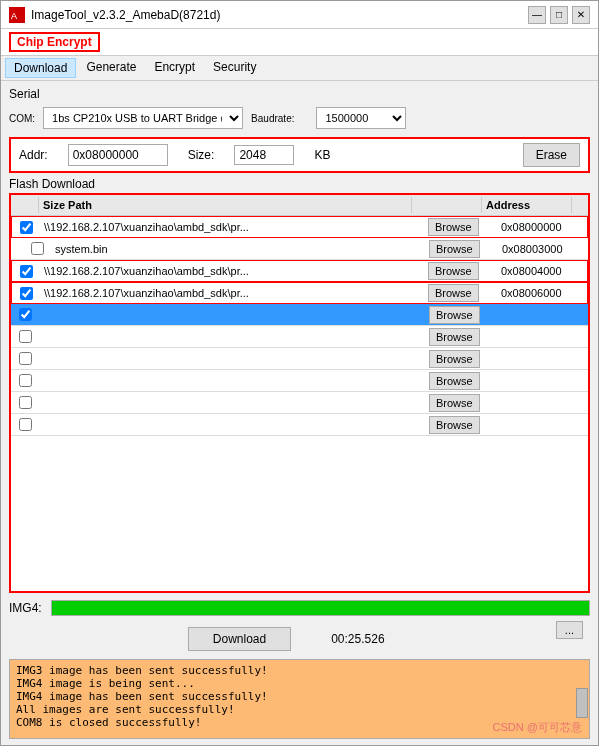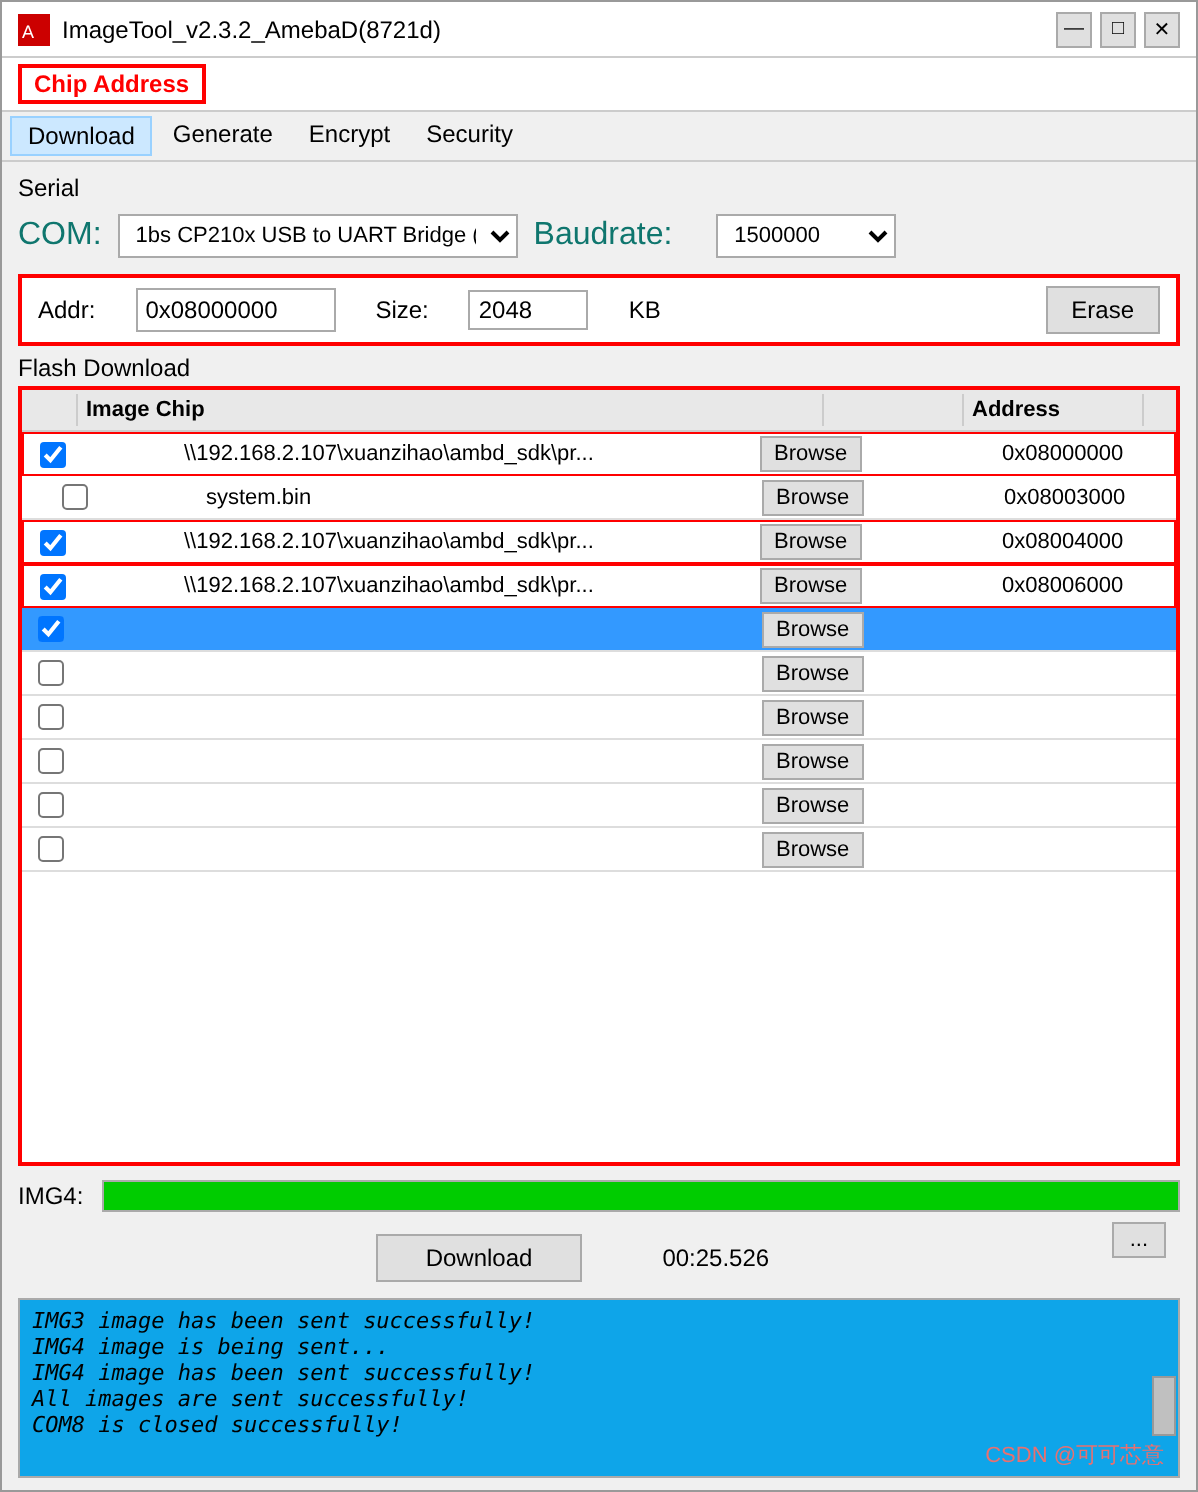--- a/index.html
+++ b/index.html
@@ -101,22 +101,22 @@
       color: #000;
       margin-bottom: 2px;
     }
     .serial-row {
       display: flex;
       align-items: center;
       gap: 8px;
       padding: 4px 0;
     }
     .serial-row label {
-      font-size: 16px;
-      color: #0f766e;
+      font-size: 10px;
+      color: #000000;
     }
     .com-select {
       font-size: 11px;
       padding: 2px 4px;
       border: 1px solid #aaa;
       background: white;
       width: 200px;
       height: 22px;
     }
     .baud-select {
@@ -192,21 +192,20 @@
     .table-rows {
       overflow-y: auto;
       height: calc(100% - 22px);
     }
     .table-row {
       display: grid;
       grid-template-columns: 28px 1fr 70px 90px;
       border-bottom: 1px solid #ddd;
       align-items: center;
       min-height: 22px;
-      gap: 48px;
     }
     .row-checkbox {
       display: flex;
       align-items: center;
       justify-content: center;
       padding: 2px;
     }
     .row-path {
       font-size: 11px;
       color: #000;
@@ -270,29 +269,28 @@
     }
     .more-btn {
       padding: 2px 8px;
       background: #e0e0e0;
       border: 1px solid #aaa;
       cursor: pointer;
       font-size: 11px;
     }
     .log-area {
       border: 1px solid #aaa;
-      background: #0ea5e9;
+      background: #fdba74;
       padding: 4px 6px;
       font-size: 11px;
       color: #000;
-      height: 90px;
+      height: 80px;
       overflow-y: auto;
       font-family: monospace;
       position: relative;
-      font-style: italic;
     }
     .watermark {
       position: absolute;
       bottom: 4px;
       right: 8px;
       font-size: 11px;
       color: #e87070;
     }
     .scrollbar-thumb {
       width: 12px;
@@ -321,21 +319,21 @@
     </div>
     <span class="title-bar-text">ImageTool_v2.3.2_AmebaD(8721d)</span>
     <div class="title-bar-controls">
       <div class="title-btn">—</div>
       <div class="title-btn">□</div>
       <div class="title-btn">✕</div>
     </div>
   </div>
 
   <div class="chip-select-bar">
-    <span class="chip-select-label">Chip Address</span>
+    <span class="chip-select-label">Chip Encrypt</span>
   </div>
 
   <div class="menu-bar">
     <span class="menu-item active">Download</span>
     <span class="menu-item">Generate</span>
     <span class="menu-item">Encrypt</span>
     <span class="menu-item">Security</span>
   </div>
 
   <div class="content">
@@ -364,21 +362,21 @@
       <input type="text" class="size-input" value="2048" style="">
       <label>KB</label>
       <button class="erase-btn">Erase</button>
     </div>
 
     <div class="flash-download-section">
       <div class="section-label">Flash Download</div>
       <div class="table-container">
         <div class="table-header">
           <div class="table-header-cell"></div>
-          <div class="table-header-cell">Image Chip</div>
+          <div class="table-header-cell">Size Path</div>
           <div class="table-header-cell"></div>
           <div class="table-header-cell">Address</div>
         </div>
         <div class="table-rows">
 
           <div class="table-row" style="background:#fff; border: 1px solid red;">
             <div class="row-checkbox">
                 <input type="checkbox" checked="" style="">
               </div>
             <div class="row-path">\\192.168.2.107\xuanzihao\ambd_sdk\pr...</div>

